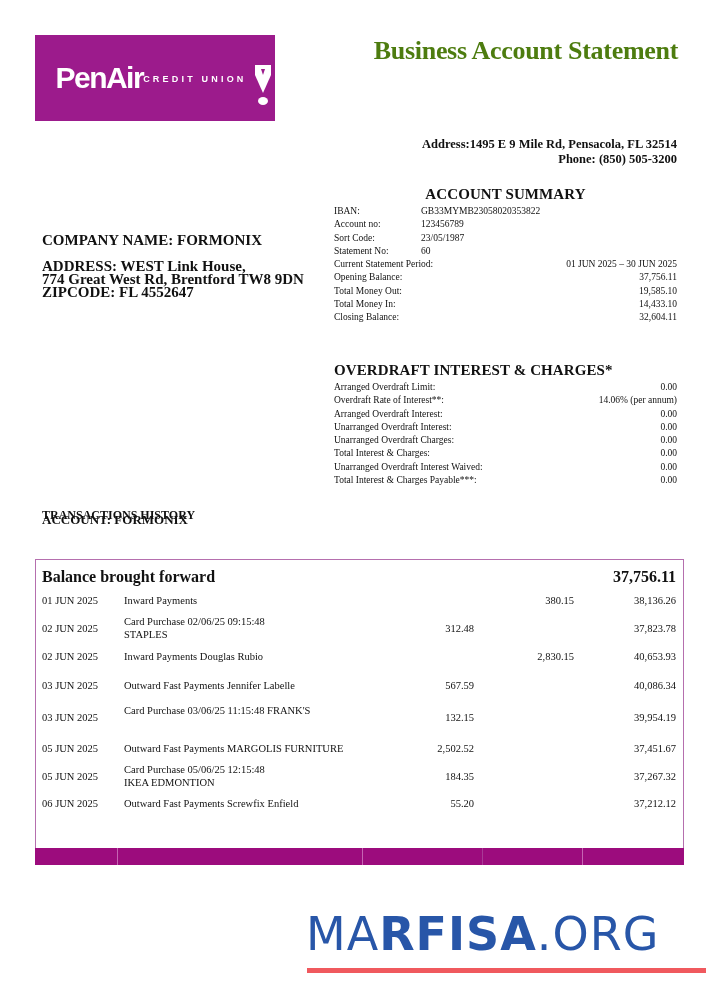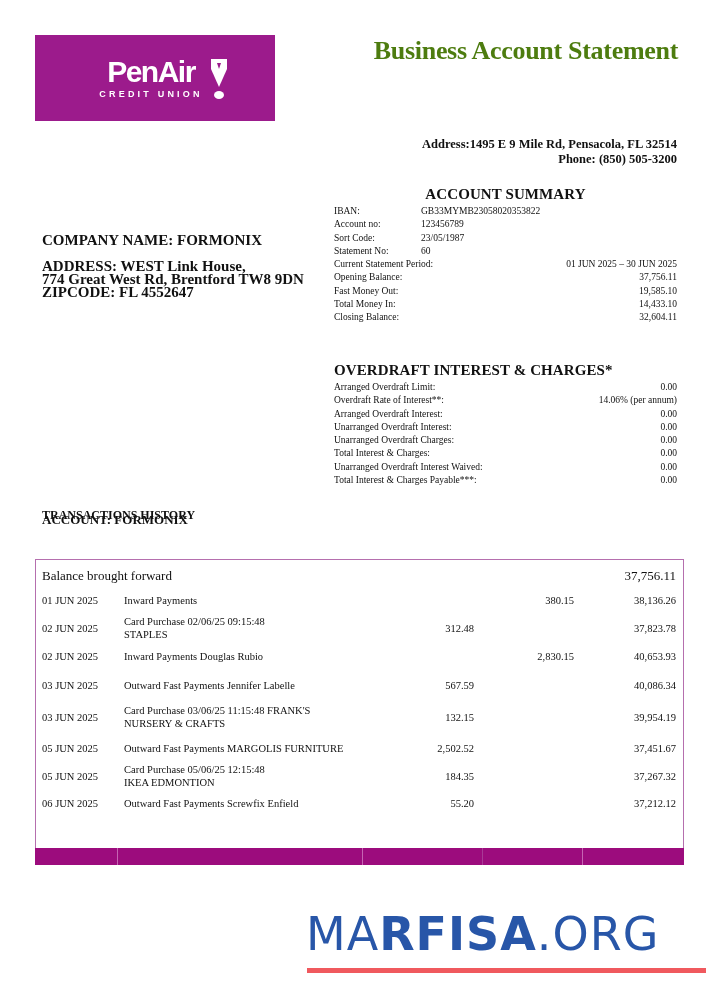--- a/index.html
+++ b/index.html
@@ -1,20 +1,20 @@
 <!DOCTYPE html>
 <html><head>
 <meta charset="utf-8">
 <style>
   * { box-sizing: border-box; margin: 0; padding: 0; }
   html, body { width: 720px; height: 1000px; background: #ffffff; }
   body { position: relative; font-family: "Liberation Serif", "DejaVu Serif", serif; color: #111; overflow: hidden; }
 
   .logo-box { position: absolute; left: 35px; top: 35px; width: 240px; height: 86px; background: #9c1b8c; display: flex; align-items: center; justify-content: center; }
-  .logo-inner { position: relative; display: flex; flex-direction: column; align-items: center; margin-left: -8px; }
+  .logo-inner { position: relative; display: flex; flex-direction: row; align-items: center; margin-left: -8px; }
   .logo-main { font-family: "Liberation Sans", "DejaVu Sans", sans-serif; font-weight: bold; color: #fff; font-size: 30px; letter-spacing: -1.5px; line-height: 30px; }
   .logo-sub { font-family: "Liberation Sans", "DejaVu Sans", sans-serif; font-weight: bold; color: #fff; font-size: 9px; letter-spacing: 3.2px; margin-top: 2px; }
   .logo-mark { position: absolute; right: -26px; top: 0px; width: 20px; height: 44px; }
 
   .doc-title { position: absolute; right: 42px; top: 36px; font-size: 26px; font-weight: bold; color: #4d7c0f; letter-spacing: -0.3px; }
   .bank-address { position: absolute; right: 43px; top: 137px; text-align: right; font-size: 12.5px; font-weight: bold; line-height: 15px; }
 
   .company { position: absolute; left: 42px; top: 234px; font-size: 15px; font-weight: bold; line-height: 13px; }
   .company .gap { height: 13px; }
 
@@ -33,21 +33,21 @@
   .tx-table { position: absolute; left: 35px; top: 559px; width: 649px; height: 306px; border: 1px solid #b56fae; border-bottom: none; }
   .tx-head { position: relative; height: 31px; border-bottom: 1px solid #d8a7d2; font-size: 12px; font-weight: bold; }
   .tx-head span { position: absolute; top: 8px; }
   .tx-row { position: relative; font-size: 10.5px; }
   .tx-row span { position: absolute; }
   .c-date { left: 6px; }
   .c-desc { left: 88px; width: 240px; line-height: 12.5px; }
   .c-out { right: 209px; text-align: right; }
   .c-in { right: 109px; text-align: right; }
   .c-bal { right: 7px; text-align: right; }
-  .bf { height: 27px; font-weight: normal; font-size: 13px; }
+  .bf { height: 27px; font-weight: bold; font-size: 16px; }
   .bf span { top: 8px; }
 
   .tx-footer { position: absolute; left: -1px; bottom: 0; width: 649px; height: 17px; background: #9c0c7d; display: flex; }
   .tx-footer div { height: 100%; border-right: 1px solid #c564b3; }
 
   .wm { position: absolute; left: 306px; top: 908px; font-family: "DejaVu Sans", "Liberation Sans", sans-serif; color: #2856a8; font-size: 46px; letter-spacing: 1px; line-height: 52px; }
   .wm b { font-weight: bold; }
   .wm-line { position: absolute; left: 307px; top: 968px; width: 399px; height: 5px; background: #f0595e; }
 </style>
 </head>
@@ -100,21 +100,21 @@
     </div>
   <div class="kv">
       <span class="k">Current Statement Period:</span>
       <span class="v-right">01 JUN 2025 – 30 JUN 2025</span>
     </div>
   <div class="kv">
       <span class="k">Opening Balance:</span>
       <span class="v-right">37,756.11</span>
     </div>
   <div class="kv">
-      <span class="k">Fast Money Out:</span>
+      <span class="k">Total Money Out:</span>
       <span class="v-right">19,585.10</span>
     </div>
   <div class="kv">
       <span class="k">Total Money In:</span>
       <span class="v-right">14,433.10</span>
     </div>
   <div class="kv">
       <span class="k">Closing Balance:</span>
       <span class="v-right">32,604.11</span>
     </div>
@@ -194,21 +194,20 @@
     <span class="c-date" style="top:9px">03 JUN 2025</span>
     <span class="c-desc" style="top:9px">Outward Fast Payments Jennifer Labelle</span>
     <span class="c-out" style="top:9px">567.59</span>
     <span class="c-bal" style="top:9px">40,086.34</span>
   </div>
 
   <div class="tx-row" style="height:34px">
     <span class="c-date" style="top:10px">03 JUN 2025</span>
     <span class="c-desc" style="top:3px;width:260px">
         <span style="position:static;display:block">Card Purchase 03/06/25 11:15:48 FRANK'S</span>
-        <span style="position:static;display:block">NURSERY &amp; CRAFTS</span>
       </span>
     <span class="c-out" style="top:10px">132.15</span>
     <span class="c-bal" style="top:10px">39,954.19</span>
   </div>
 
   <div class="tx-row" style="height:28px">
     <span class="c-date" style="top:7px">05 JUN 2025</span>
     <span class="c-desc" style="top:7px;width:260px">Outward Fast Payments MARGOLIS FURNITURE</span>
     <span class="c-out" style="top:7px">2,502.52</span>
     <span class="c-bal" style="top:7px">37,451.67</span>

